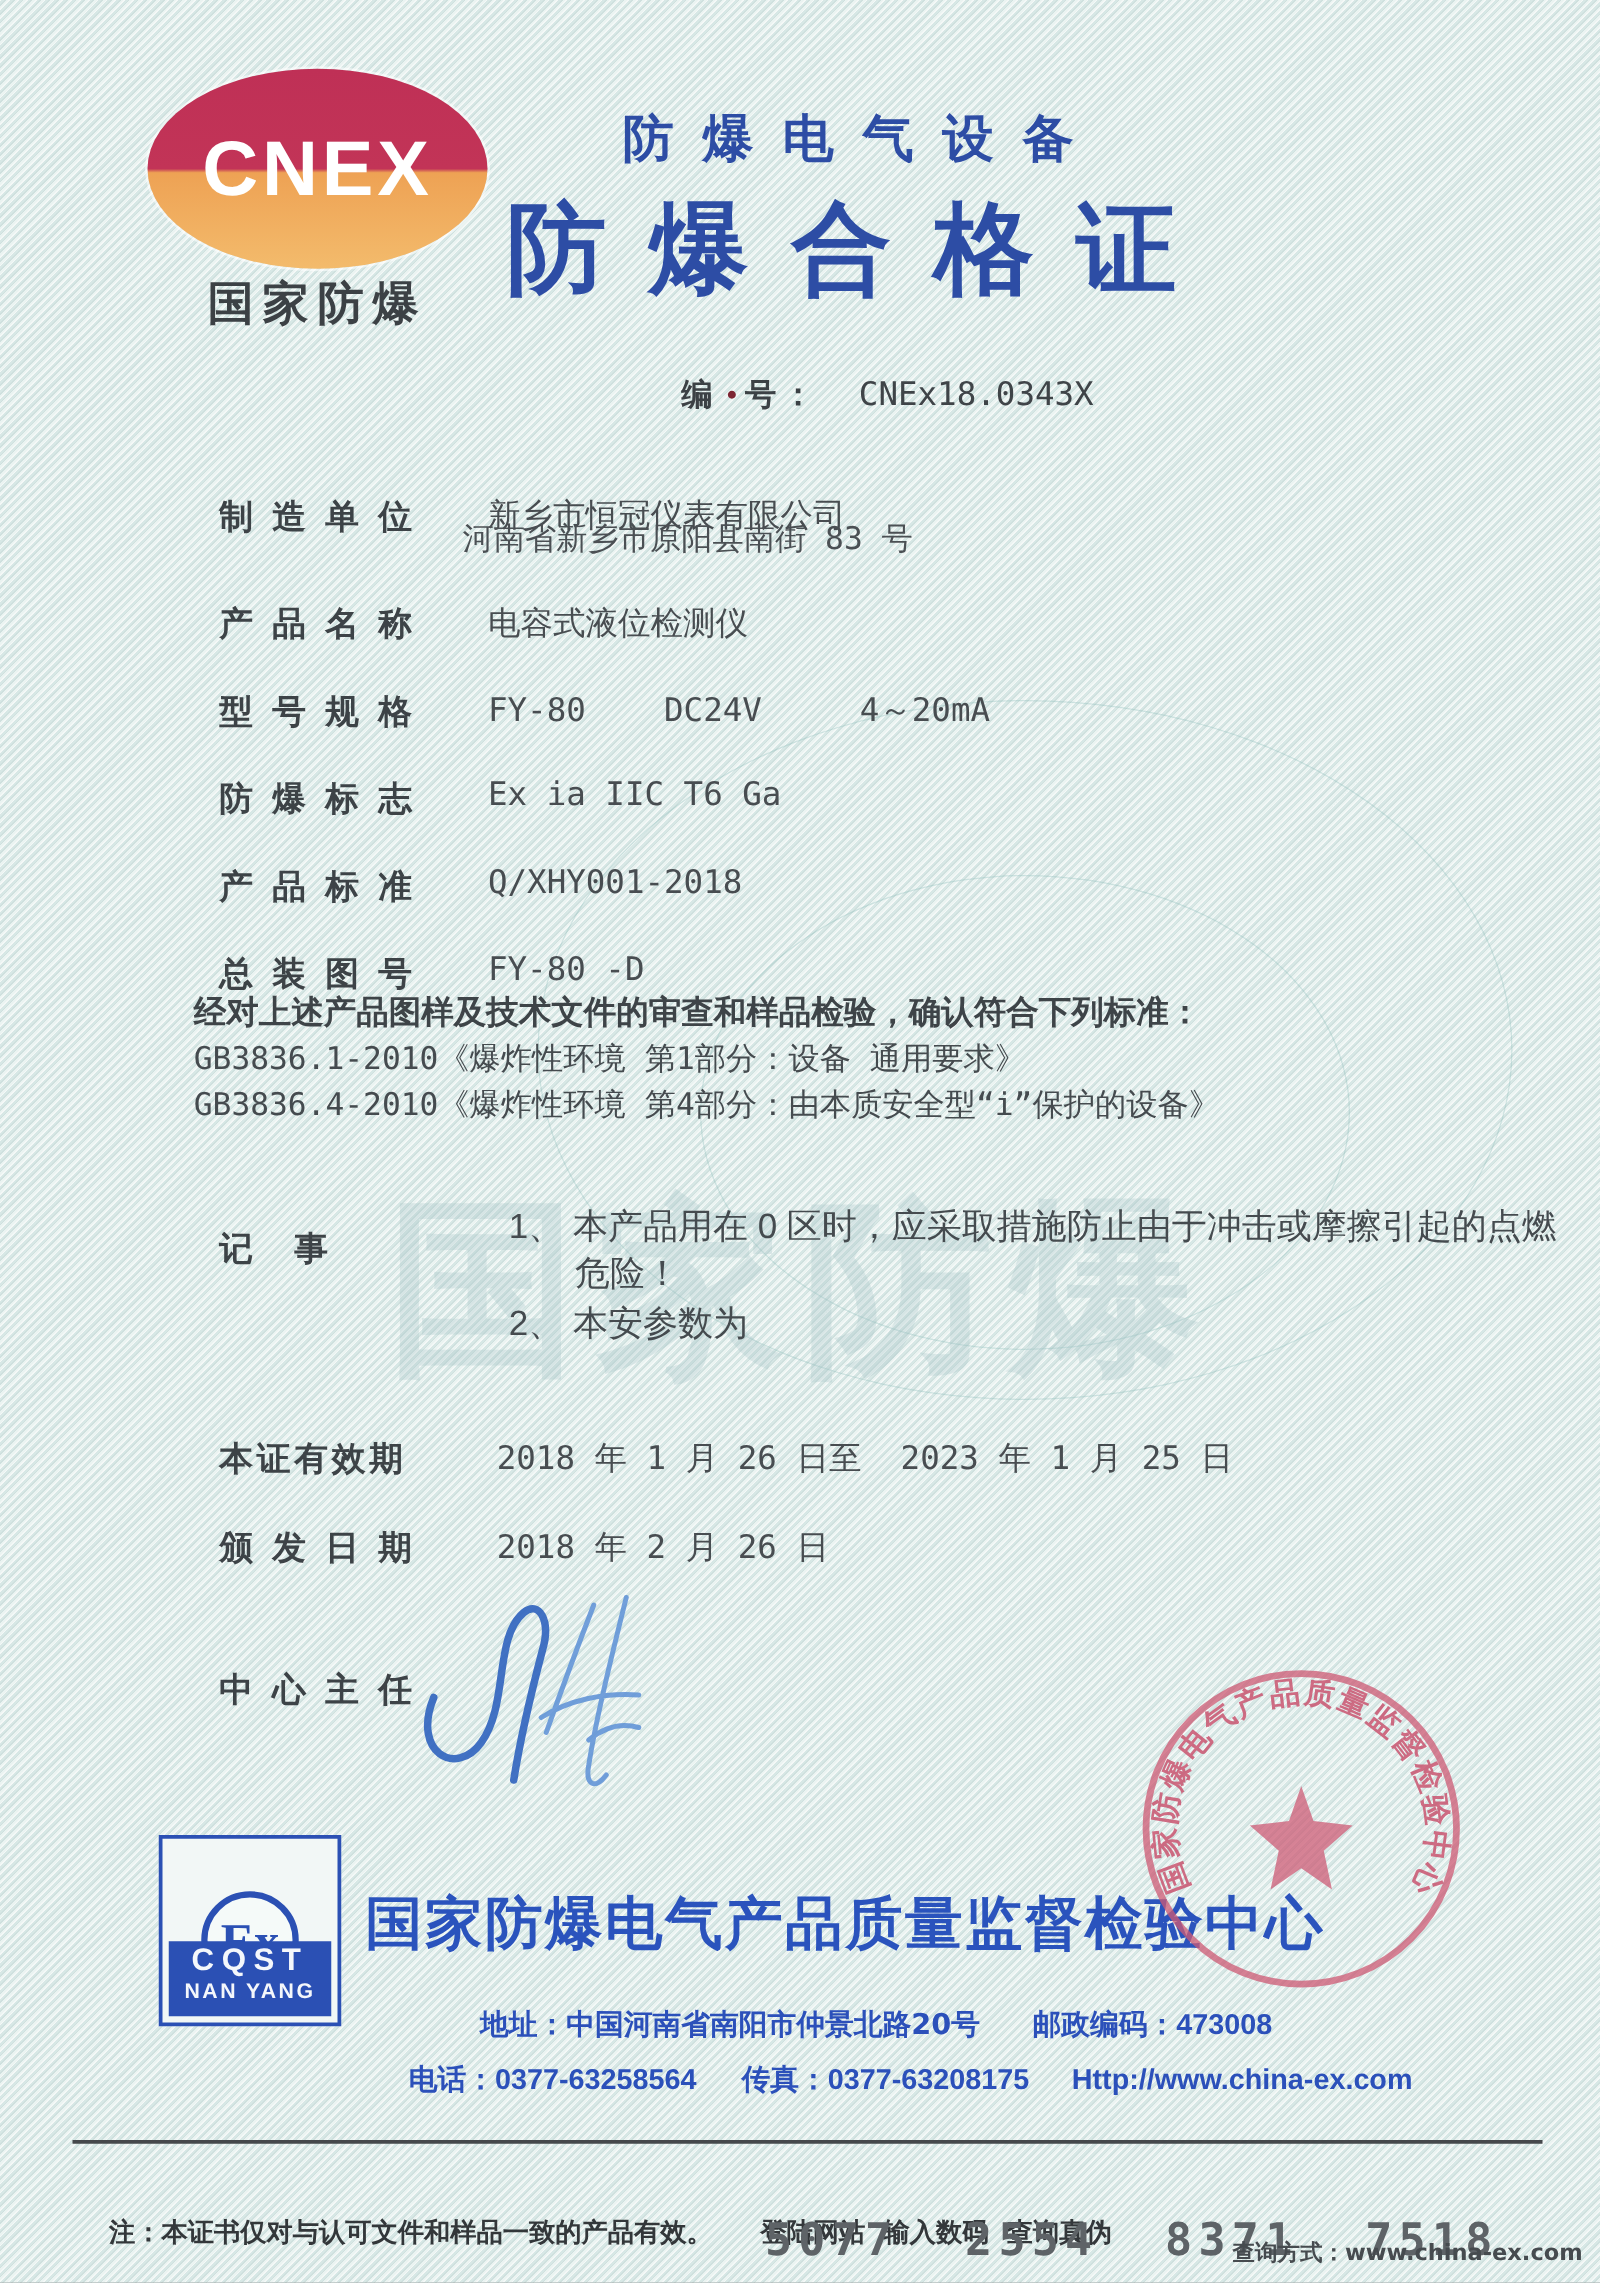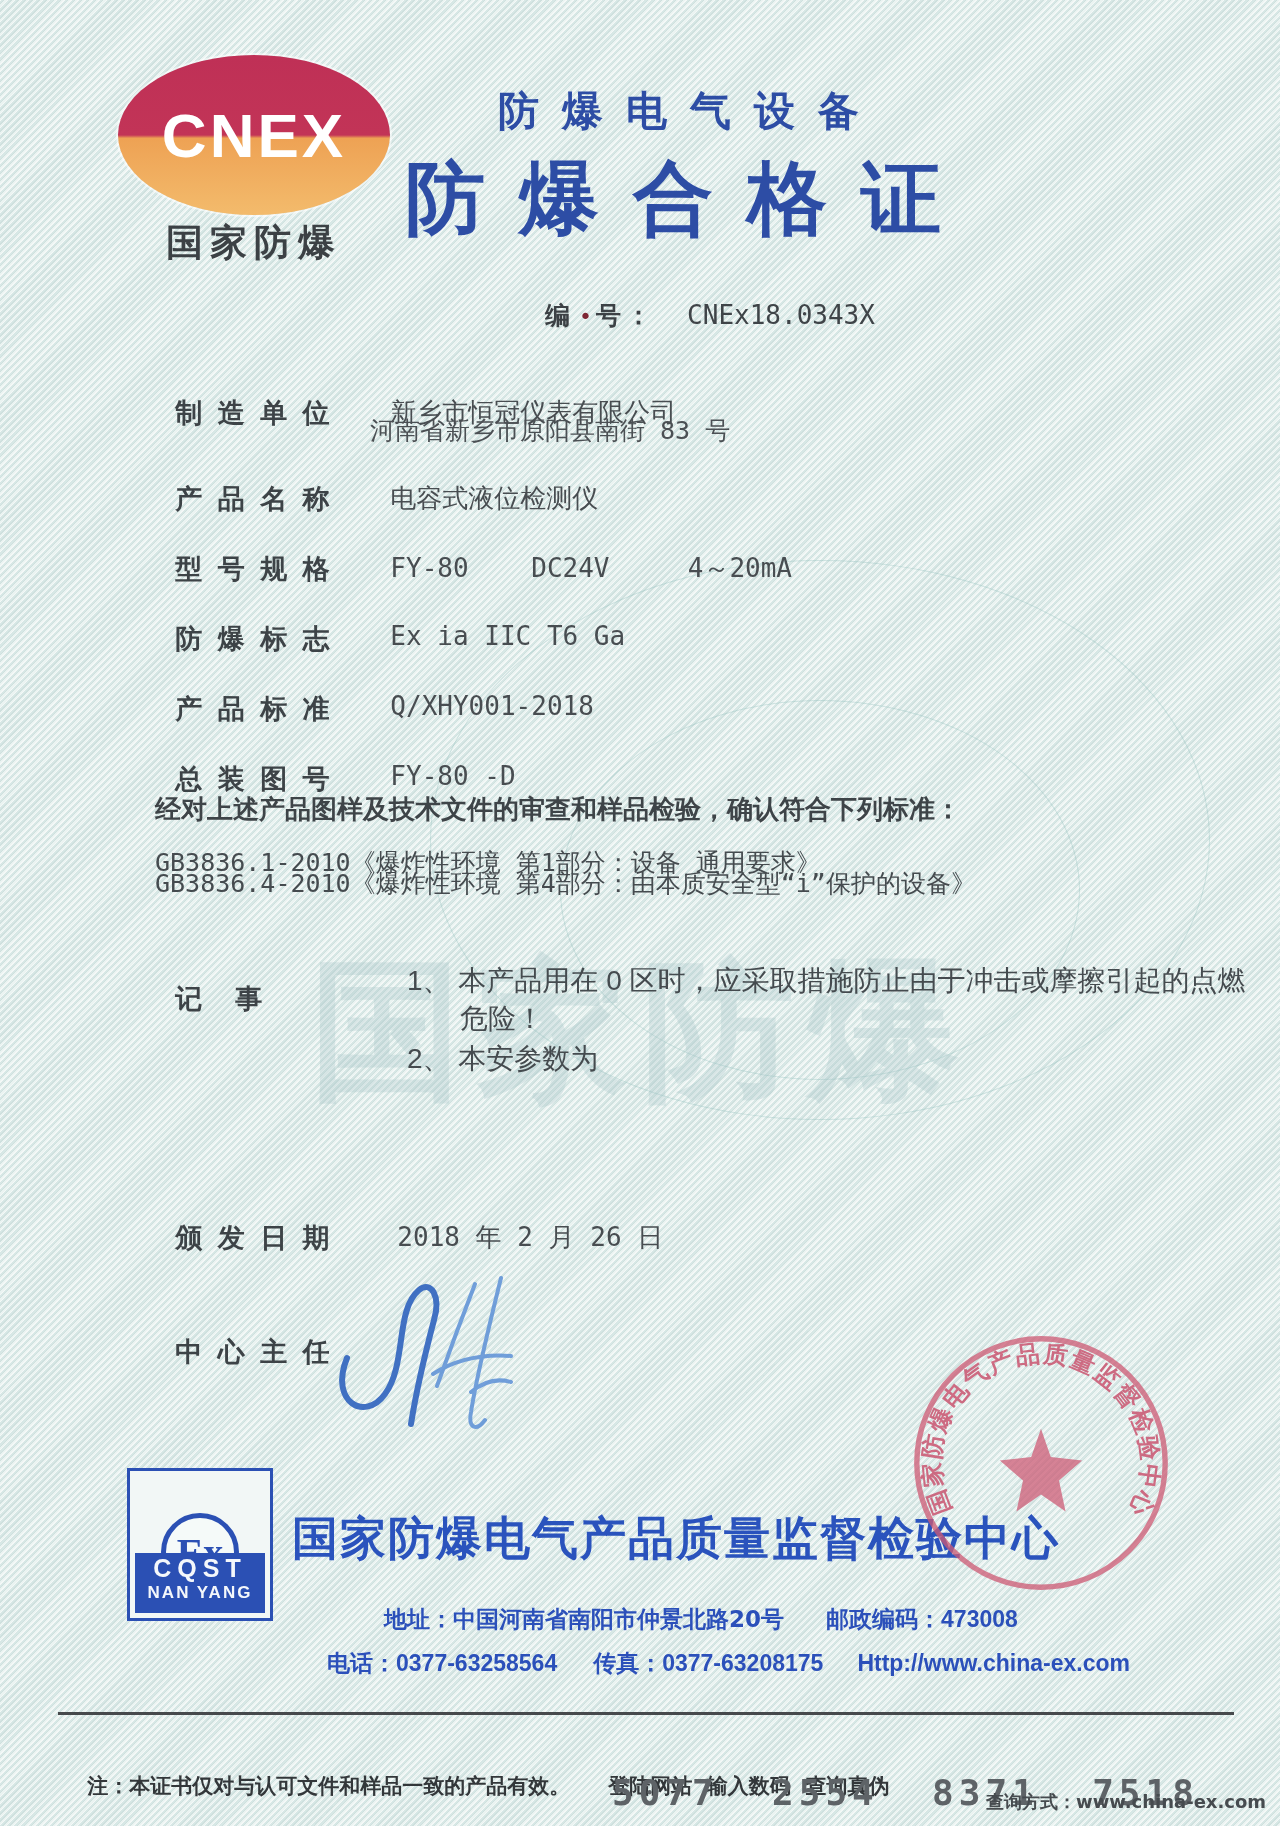--- a/index.html
+++ b/index.html
@@ -139,30 +139,33 @@
 
   <div class="frow" style="top:672px;">
     <span class="flabel">产 品 标 准</span><span class="fvalue">Q/XHY001-2018</span>
   </div>
 
   <div class="frow" style="top:742px;">
     <span class="flabel">总 装 图 号</span><span class="fvalue">FY-80 -D</span>
   </div>
 
   <div class="statement" style="top:792px;">经对上述产品图样及技术文件的审查和样品检验，确认符合下列标准：</div>
-  <div class="gbline" style="top:830px;margin-top:16px;">GB3836.1-2010《爆炸性环境  第1部分：设备 通用要求》</div>
+  <div class="gbline" style="top:830px;">GB3836.1-2010《爆炸性环境  第1部分：设备 通用要求》</div>
   <div class="gbline" style="top:867px;">GB3836.4-2010《爆炸性环境  第4部分：由本质安全型“i”保护的设备》</div>
 
   <div class="frow" style="top:962px;">
     <span class="flabel">记　事</span>
   </div>
   <div class="note-line" style="left:375px; top:962px;">1、 本产品用在 0 区时，应采取措施防止由于冲击或摩擦引起的点燃</div>
   <div class="note-line" style="left:428px; top:1000px;">危险！</div>
   <div class="note-line" style="left:375px; top:1040px;">2、 本安参数为</div>
 
+  <div class="frow" style="top:1130px;">
+    <span class="flabel wide">本证有效期</span><span class="fvalue">2018 年 1 月 26 日至  2023 年 1 月 25 日</span>
+  </div>
   <div class="frow" style="top:1201px;">
     <span class="flabel wide">颁 发 日 期</span><span class="fvalue">2018 年 2 月 26 日</span>
   </div>
 
   <div class="frow" style="top:1315px;">
     <span class="flabel">中 心 主 任</span>
   </div>
   <svg class="signature" width="230" height="180" viewBox="0 0 230 180">
     <path d="M22,96 C4,140 40,160 60,132 C82,102 70,48 94,28 C106,18 116,34 109,58 C100,92 92,124 86,162" fill="none" stroke="#2f63be" stroke-width="6" stroke-linecap="round" opacity="0.9"></path>
     <path d="M150,22 C136,58 122,96 112,124 M176,16 C164,64 152,112 146,150 C143,166 151,170 160,158 M108,112 C130,98 158,92 186,94 M146,130 C158,120 172,116 186,120" fill="none" stroke="#5c8fd6" stroke-width="4" stroke-linecap="round" opacity="0.85"></path>

